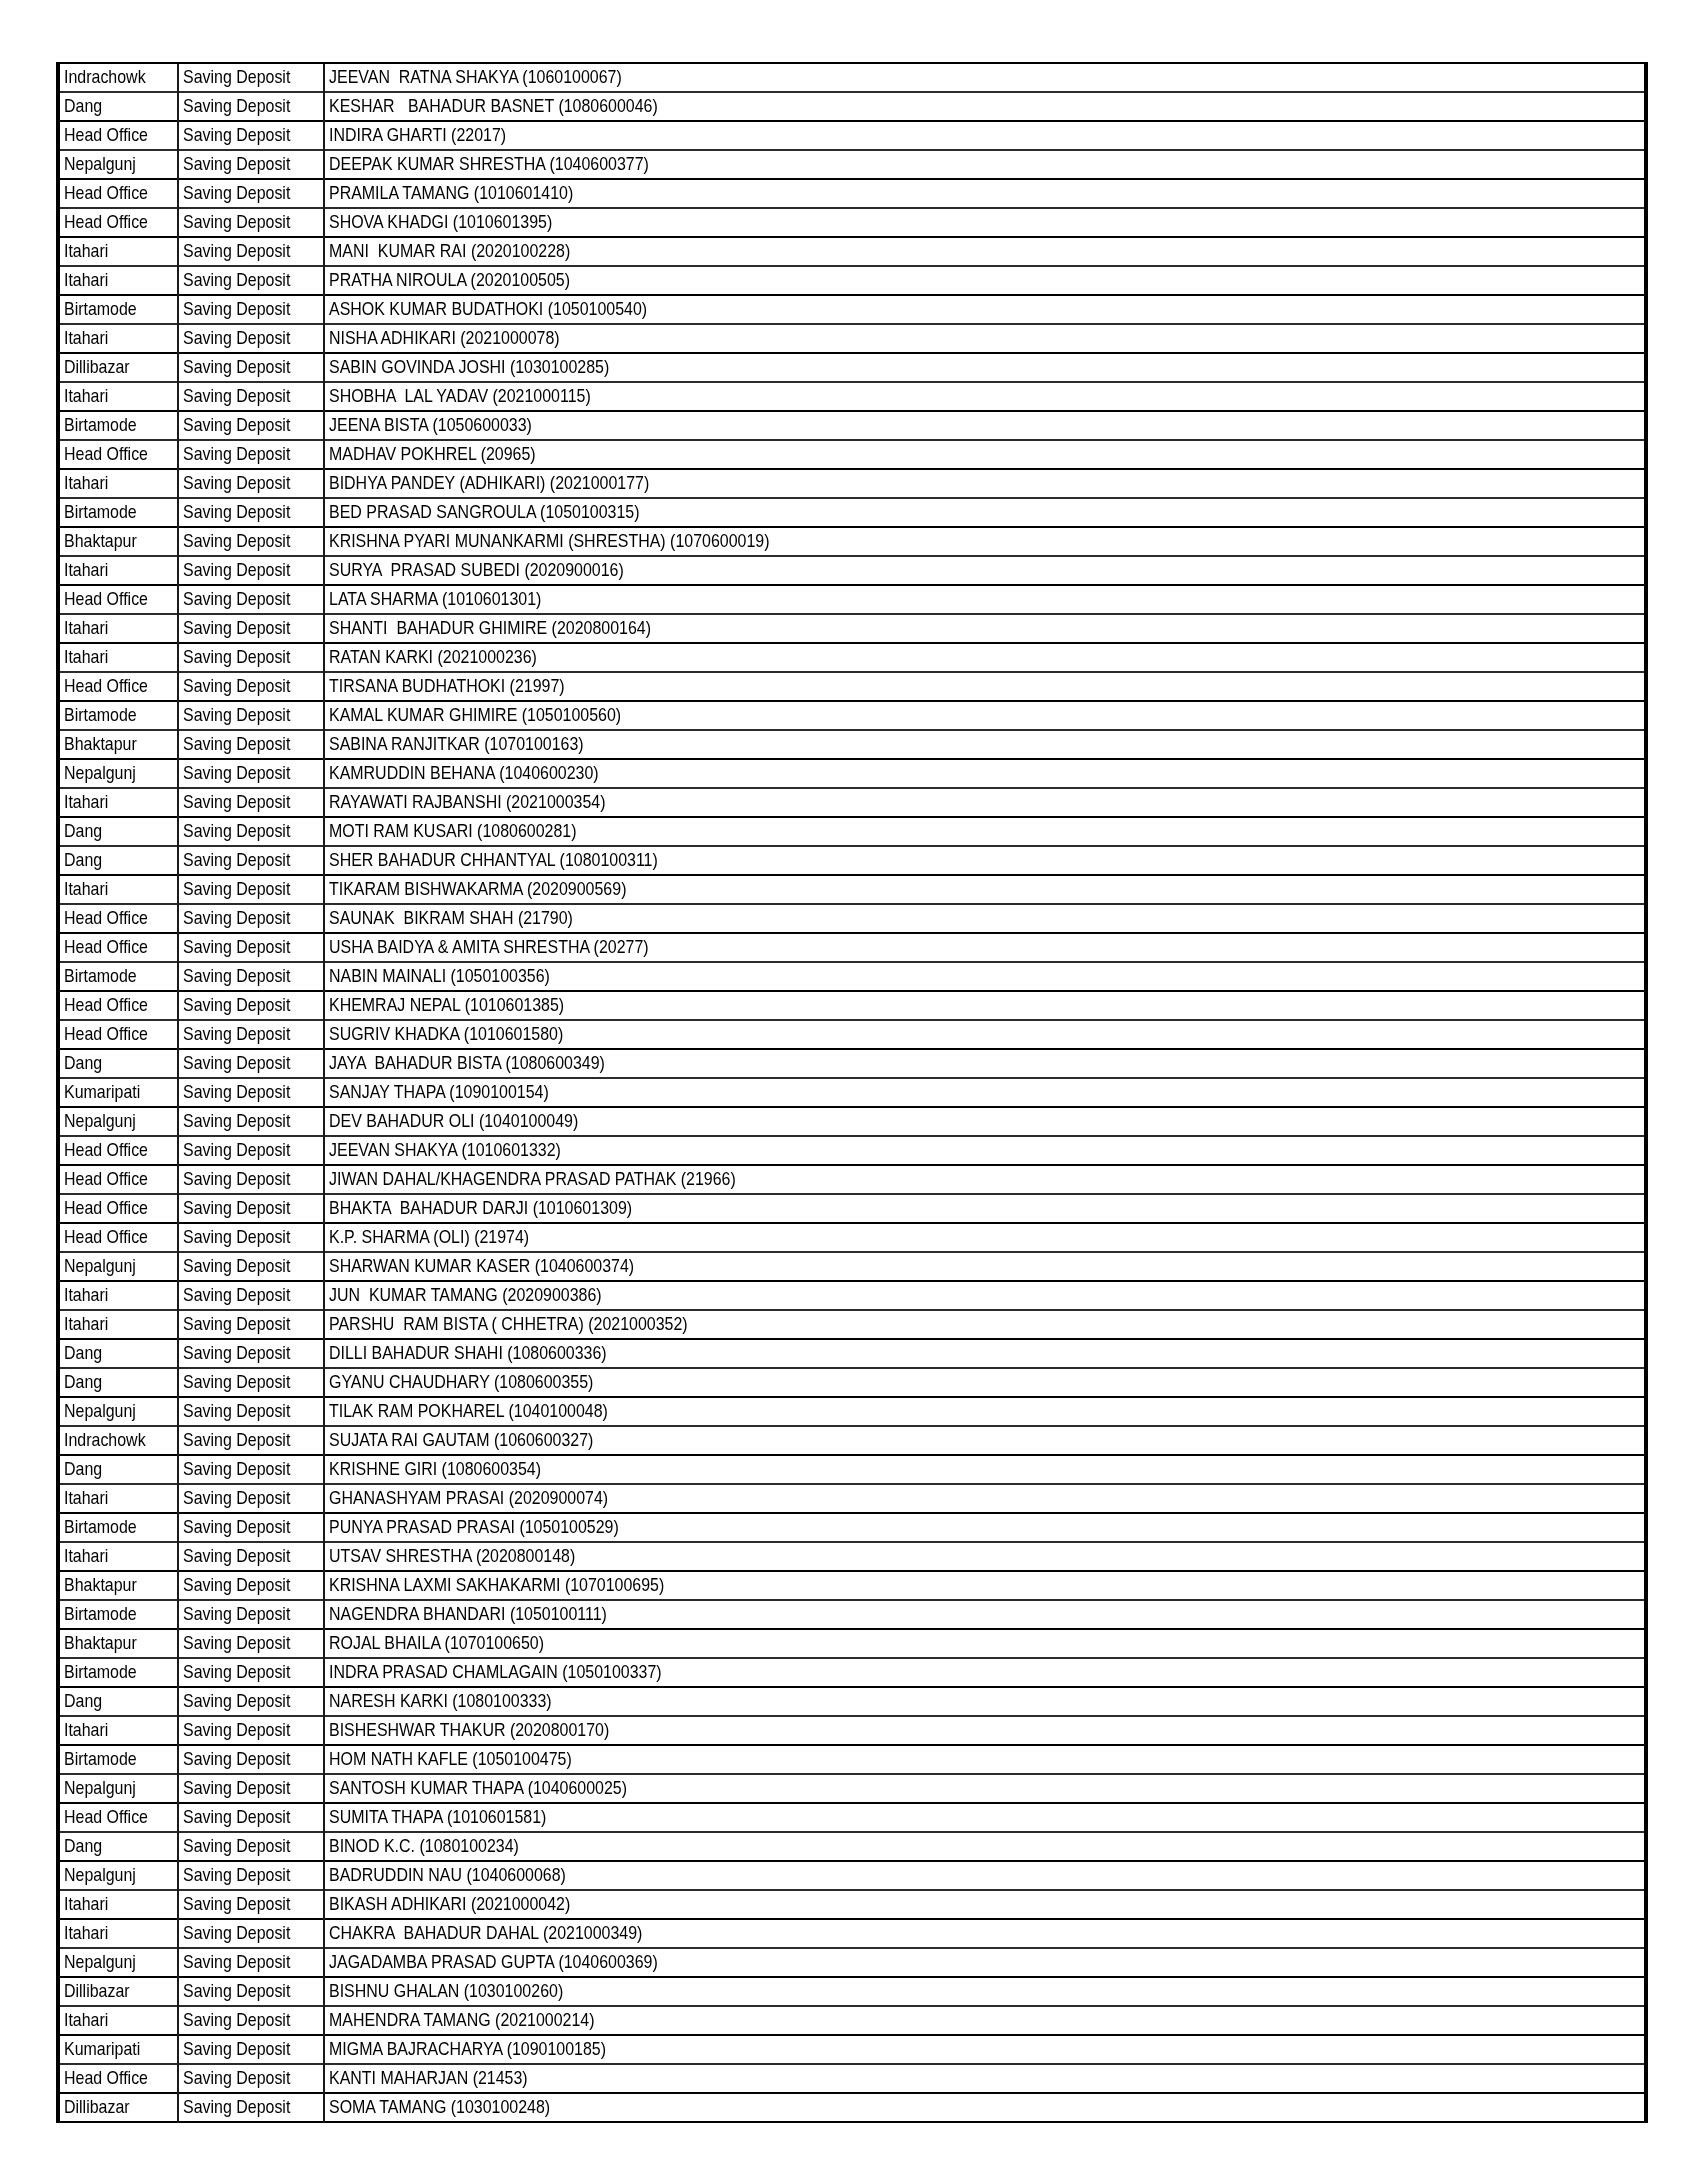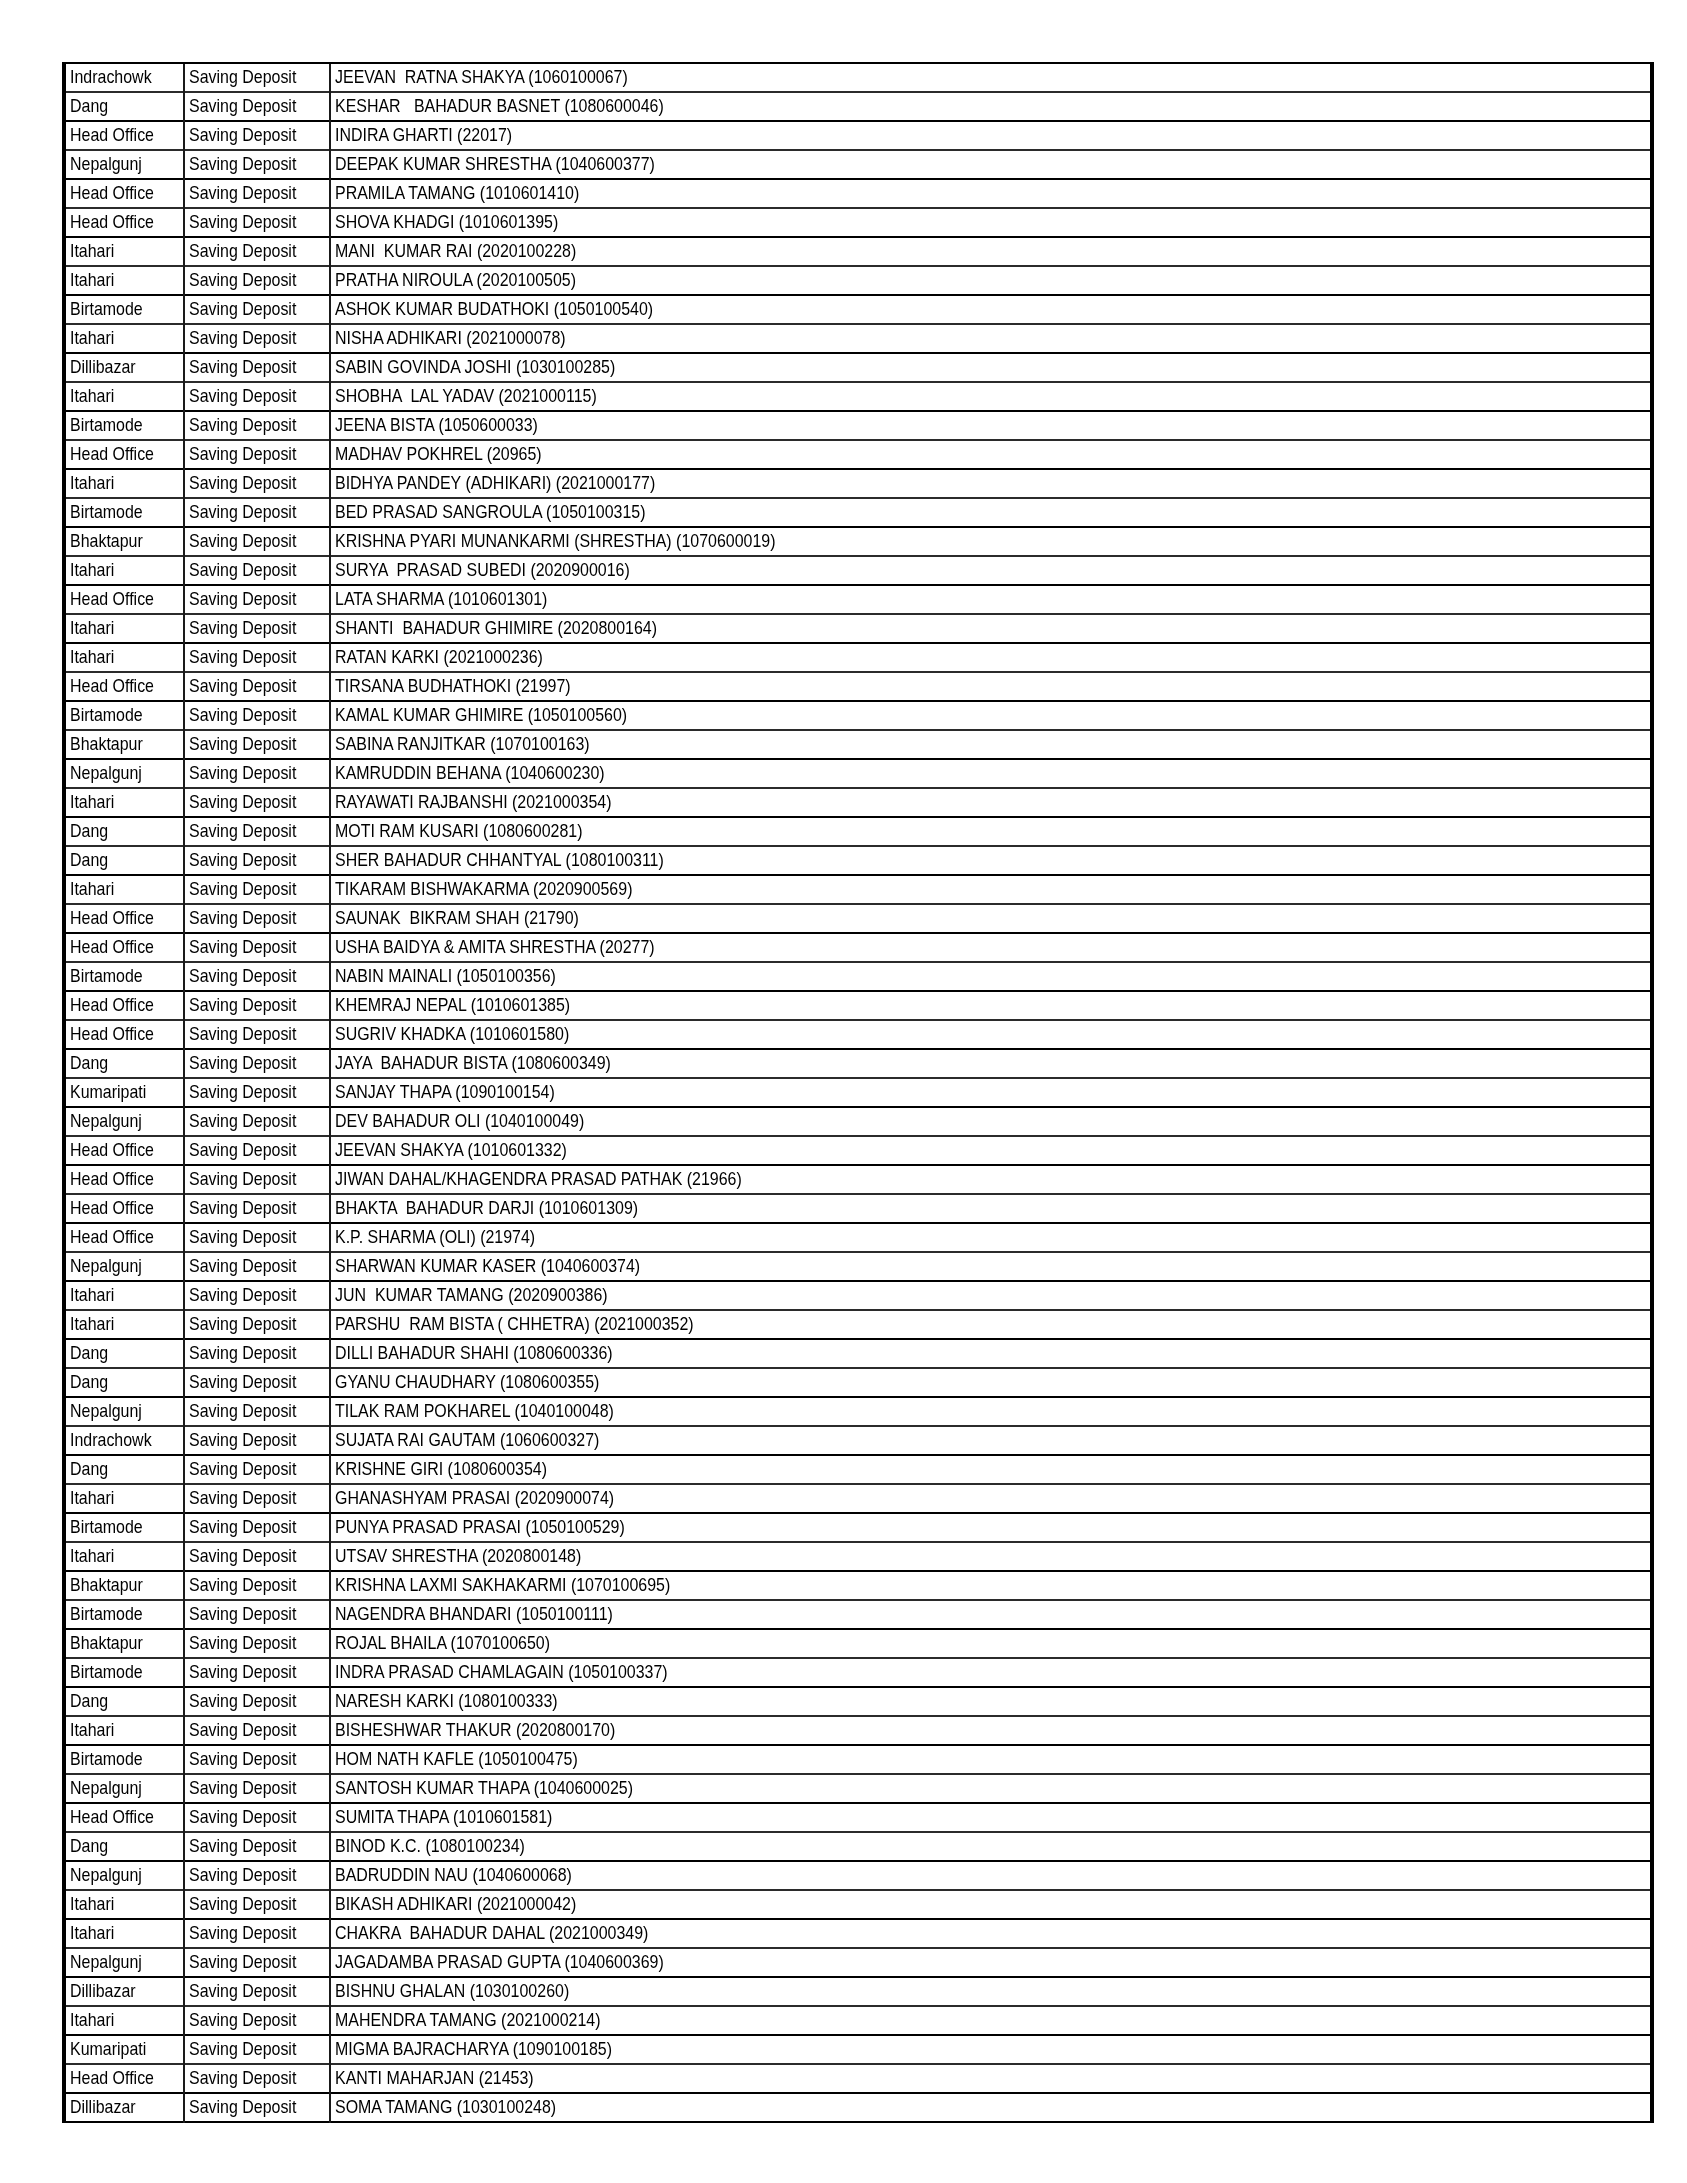--- a/index.html
+++ b/index.html
@@ -1,18 +1,18 @@
 <!DOCTYPE html>
 <html style="font-size:10.6px"><head>
 <meta charset="utf-8">
 <style>
   html, body { margin: 0; padding: 0; background: #ffffff; }
   body { width: 1687px; height: 2183px; position: relative; overflow: hidden; }
   #sheet {
-    position: absolute; left: 62px; top: 62px; width: 1592px;
+    position: absolute; left: 56px; top: 62px; width: 1592px;
     border-collapse: collapse; table-layout: fixed;
     border-left: 4px solid #000; border-right: 4px solid #000;
     border-top: 2px solid #111; border-bottom: 2px solid #000;
   }
   #sheet col.c1 { width: 120px; }
   #sheet col.c2 { width: 146px; }
   #sheet col.c3 { width: auto; }
   #sheet td {
     height: 27px; padding: 0 0 0 4px;
     border-top: 2px solid #000;

